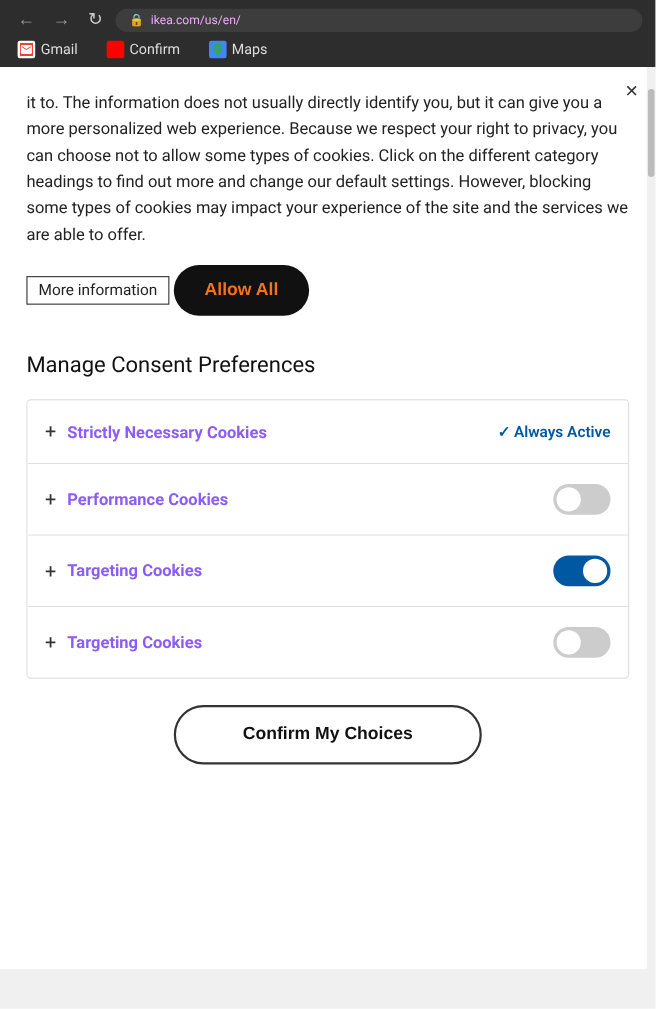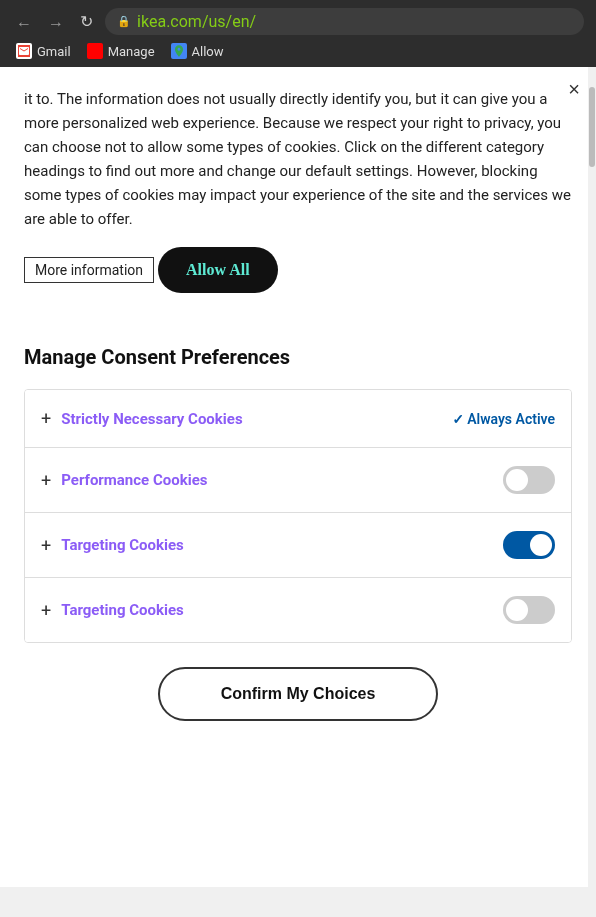--- a/index.html
+++ b/index.html
@@ -36,25 +36,25 @@
     .address-bar {
       flex: 1;
       background: #3d3d3d;
       border-radius: 16px;
       padding: 4px 12px;
       display: flex;
       align-items: center;
       gap: 6px;
     }
     .lock-icon { color: #aaa; font-size: 11px; }
-    .url-text { color: #84cc16; font-size: 16px; }
+    .url-text { color: #f0abfc; font-size: 11px; }
     .bookmarks-bar {
       display: flex;
       align-items: center;
-      gap: 16px;
+      gap: 26px;
       padding: 0 4px;
     }
     .bookmark-item {
       display: flex;
       align-items: center;
       gap: 5px;
       color: #ddd;
       font-size: 13px;
       cursor: pointer;
     }
@@ -107,37 +107,35 @@
       font-size: 14px;
       color: #222;
       cursor: pointer;
       margin-bottom: 24px;
       text-decoration: none;
       text-align: center;
     }
 
     .allow-all-btn {
       background: #111;
-      color: #5eead4;
+      color: #f97316;
       border: none;
       border-radius: 24px;
       padding: 14px 28px;
       font-size: 16px;
       font-weight: 600;
       cursor: pointer;
       margin-bottom: 32px;
-      font-family: Liberation Serif, serif;
     }
 
     .manage-heading {
       font-size: 20px;
-      font-weight: 700;
+      font-weight: 400;
       color: #111;
       margin-bottom: 20px;
-      margin-top: 20px;
     }
 
     .cookie-categories {
       border: 1px solid #ddd;
       border-radius: 4px;
       margin-bottom: 24px;
       overflow: hidden;
     }
 
     .cookie-row {
@@ -269,29 +267,29 @@
           </svg>
       </div>
       <span>Gmail</span>
     </div>
     <div class="bookmark-item">
       <div class="favicon favicon-youtube">
         <svg width="12" height="12" viewBox="0 0 24 24">
             <path fill="#FF0000" d="M19.6 3H4.4C3.07 3 2 4.07 2 5.4v13.2C2 19.93 3.07 21 4.4 21h15.2c1.33 0 2.4-1.07 2.4-2.4V5.4C22 4.07 20.93 3 19.6 3zm-4.6 9l-6 3.5v-7l6 3.5z"></path>
           </svg>
       </div>
-      <span>Manage</span>
+      <span>Confirm</span>
     </div>
     <div class="bookmark-item">
       <div class="favicon favicon-maps">
         <svg width="14" height="14" viewBox="0 0 24 24">
             <path fill="#34A853" d="M12 2C8.13 2 5 5.13 5 9c0 5.25 7 13 7 13s7-7.75 7-13c0-3.87-3.13-7-7-7zm0 9.5c-1.38 0-2.5-1.12-2.5-2.5S10.62 6.5 12 6.5s2.5 1.12 2.5 2.5S13.38 11.5 12 11.5z"></path>
           </svg>
       </div>
-      <span>Allow</span>
+      <span>Maps</span>
     </div>
   </div>
 </div>
 
 <div class="main-content">
   <button class="close-btn">×</button>
 
   <p class="description-text">it to. The information does not usually directly identify you, but it can give you a more personalized web experience. Because we respect your right to privacy, you can choose not to allow some types of cookies. Click on the different category headings to find out more and change our default settings. However, blocking some types of cookies may impact your experience of the site and the services we are able to offer.</p>
 
   <a class="more-info-link">More information</a>

